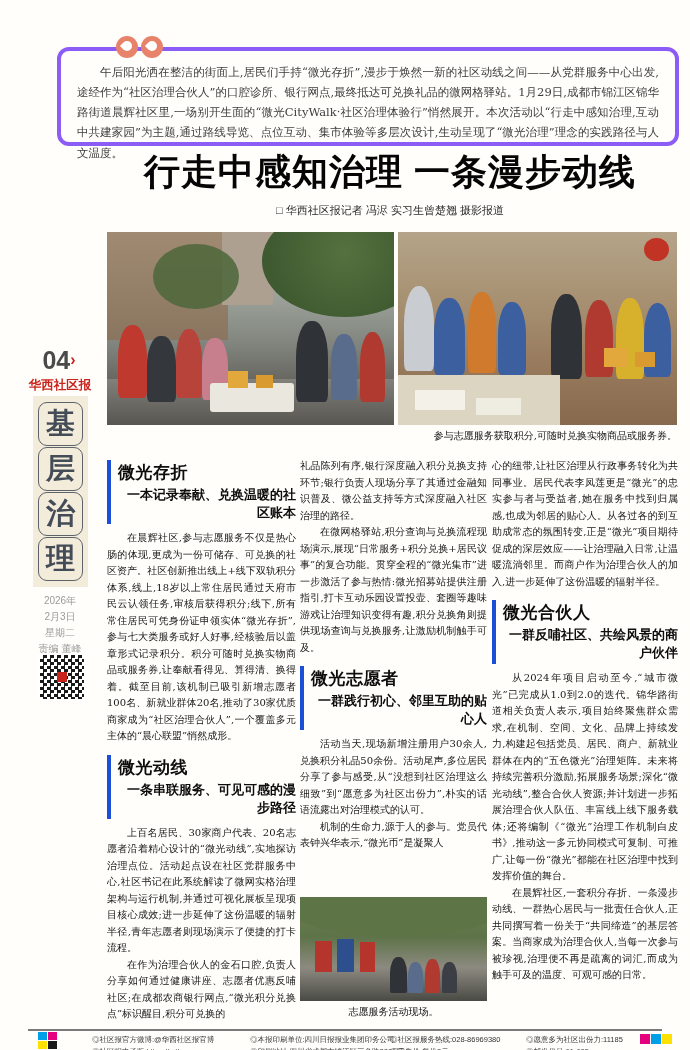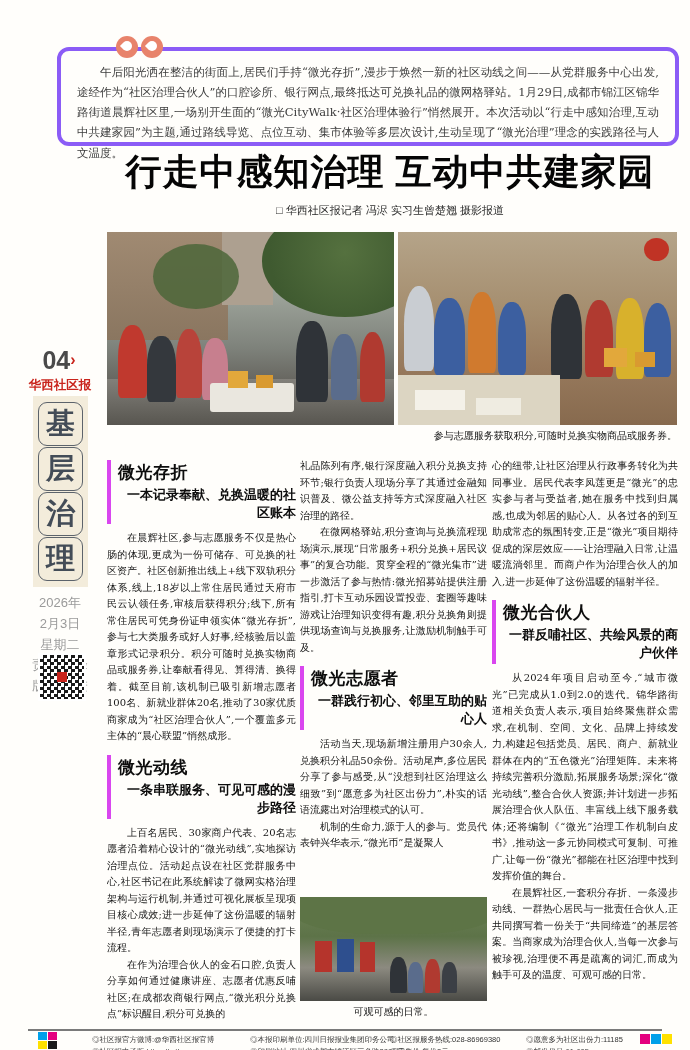--- a/index.html
+++ b/index.html
@@ -59,32 +59,32 @@
   .edition{position:absolute;left:26px;top:346px;width:66px;text-align:center;font-size:25px;font-weight:bold;
            color:#4a4a4a;font-family:"Liberation Sans",sans-serif;}
   .edition .arrow{color:#c9241c;font-size:16px;vertical-align:4px;}
   .paper-name{position:absolute;left:22px;top:377px;width:76px;text-align:center;font-size:12.5px;
               font-weight:bold;color:#c9241c;font-family:"Liberation Sans",sans-serif;}
   .m-strip{position:absolute;left:33px;top:396px;width:55px;height:191px;background:#f3ecdb;
            display:flex;flex-direction:column;align-items:center;justify-content:center;gap:1px;}
   .m-box{width:45px;height:44px;border:1.5px solid #5c636b;border-radius:9px;box-sizing:border-box;
          text-align:center;line-height:41px;font-size:29px;font-weight:bold;color:#434c57;background:transparent;}
   .m-info{position:absolute;left:22px;top:593px;width:76px;text-align:center;}
-  .m-info-line{font-size:13px;color:#9a9a9a;line-height:1.6;font-family:"Liberation Sans",sans-serif;text-align:center;}
+  .m-info-line{font-size:10px;color:#9a9a9a;line-height:1.6;font-family:"Liberation Sans",sans-serif;text-align:center;}
   .qr{position:absolute;left:40px;top:655px;width:44px;height:44px;
       background-image:repeating-conic-gradient(#1a1a1a 0% 25%,#ffffff 0% 50%);background-size:7px 7px;
       outline:2px solid #fff;}
   .qr-center{position:absolute;left:17px;top:17px;width:10px;height:10px;background:#c9241c;}
 
   
   .col{position:absolute;overflow:hidden;}
   .col-left{left:107px;top:458px;width:189px;height:572px;}
   .col-mid{left:300px;top:458px;width:187px;height:437px;}
   .col-right{left:492px;top:458px;width:186px;height:566px;}
-  .sec{border-left:4px solid #d946ef;padding:1px 0 2px 7px;margin:10px 0 6px 0;}
+  .sec{border-left:4px solid #1d4ed8;padding:1px 0 2px 7px;margin:10px 0 6px 0;}
   .col > .sec:first-child{margin-top:2px;}
   .sec-title{font-size:17px;font-weight:bold;color:#0d0d0d;font-family:"Liberation Sans",sans-serif;letter-spacing:.5px;}
   .sec-sub{font-size:13px;font-weight:bold;color:#0d0d0d;margin-top:2px;font-family:"Liberation Sans",sans-serif;text-align:right;}
   .para{font-size:10px;line-height:16.5px;text-align:justify;text-indent:2em;margin:0;color:#161616;}
   .para.noindent{text-indent:0;}
 
   
   .footer-rule{position:absolute;left:28px;top:1029px;width:634px;height:1.5px;background:#7a7a7a;}
   .footer-cols{position:absolute;left:92px;top:1034px;width:540px;display:flex;}
   .f-col{margin-right:0;}
@@ -103,21 +103,21 @@
 
 <div class="page">
 
   <div class="intro-box">
     <p class="intro-text">午后阳光洒在整洁的街面上,居民们手持“微光存折”,漫步于焕然一新的社区动线之间——从党群服务中心出发,途经作为“社区治理合伙人”的口腔诊所、银行网点,最终抵达可兑换礼品的微网格驿站。1月29日,成都市锦江区锦华路街道晨辉社区里,一场别开生面的“微光CityWalk·社区治理体验行”悄然展开。本次活动以“行走中感知治理,互动中共建家园”为主题,通过路线导览、点位互动、集市体验等多层次设计,生动呈现了“微光治理”理念的实践路径与人文温度。</p>
   </div>
   <div class="quote-badge">
     <span class="quote-circle"></span><span class="quote-circle"></span>
   </div>
 
-  <div class="headline">行走中感知治理 互动中共建家园</div>
+  <div class="headline">行走中感知治理 一条漫步动线</div>
   <div class="byline">□ 华西社区报记者 冯浕 实习生曾楚翘 摄影报道</div>
 
   <div class="photo photo-left">
     <div class="pl-bldg"></div>
     <div class="pl-bldg2"></div>
     <div class="pl-tree"></div>
     <div class="pl-tree2"></div>
     <div class="pl-road"></div>
     <div class="pp" style="left:4%;bottom:14%;width:10%;height:38%;background:#c0392e;"></div>
     <div class="pp" style="left:14%;bottom:12%;width:10%;height:34%;background:#34383d;"></div>
@@ -203,21 +203,21 @@
   <div class="photo photo-mid">
     <div class="pm-tree"></div>
     <div class="pm-ban1"></div>
     <div class="pm-ban2"></div>
     <div class="pm-ban3"></div>
     <div class="pp" style="left:48%;bottom:8%;width:9%;height:34%;background:#2f3338;"></div>
     <div class="pp" style="left:58%;bottom:8%;width:8%;height:30%;background:#5a6c8c;"></div>
     <div class="pp" style="left:67%;bottom:8%;width:8%;height:32%;background:#b03a30;"></div>
     <div class="pp" style="left:76%;bottom:8%;width:8%;height:30%;background:#3b3f45;"></div>
   </div>
-  <div class="caption-mid">可观可感的日常。</div>
+  <div class="caption-mid">志愿服务活动现场。</div>
 
   <div class="footer-rule"></div>
   <div class="cmyk-left">
       <span class="cblock small" style="background: rgb(0, 160, 233);"></span>
       <span class="cblock small" style="background: rgb(228, 0, 127);"></span>
       <span class="cblock small" style="background: rgb(255, 225, 0);"></span>
       <span class="cblock small" style="background: rgb(26, 26, 26);"></span>
     </div>
   <div class="footer-cols">
       <div class="f-col">

